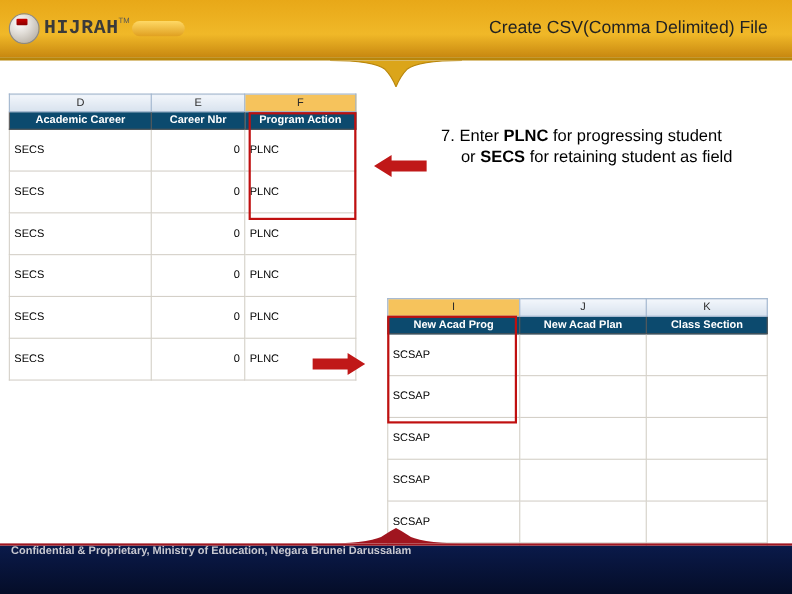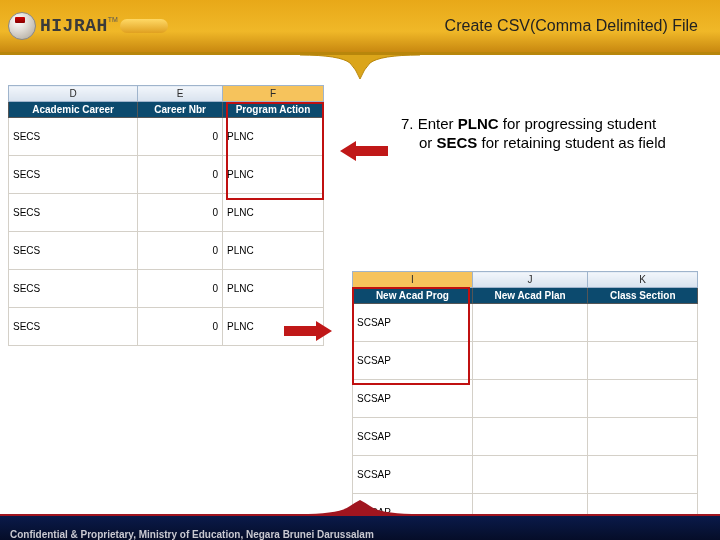--- a/index.html
+++ b/index.html
@@ -36,21 +36,21 @@
   .hl1{position:absolute;border:2px solid #c01010;top:23px;left:226px;width:98px;height:98px}
   .hl2{position:absolute;border:2px solid #c01010;top:208px;left:352px;width:118px;height:98px}
   .arrow{position:absolute}
   .instr{position:absolute;font-size:15px;line-height:1.25;color:#000}
   .instr .hang{display:inline-block;width:18px}
   .bold{font-weight:bold}
   .instr7{top:36px;left:401px;width:312px}
   .instr8{top:230px;left:36px;width:240px}
   .footer{position:absolute;left:0;bottom:0;width:100%}
   .footer-notch{height:14px;display:flex;justify-content:center}
-  .footer-bar{height:26px;background:linear-gradient(to bottom,#0a1a4a,#050d28);border-top:2px solid #a0151f;display:flex;align-items:flex-end;padding-left:10px}
+  .footer-bar{height:46px;background:linear-gradient(to bottom,#0a1a4a,#050d28);border-top:2px solid #a0151f;display:flex;align-items:flex-start;padding-left:10px}
   .footer-text{font-size:10px;color:#c8c8d0;font-weight:bold}
 </style>
 </head>
 <body>
 
 <div class="header">
   <div class="logo-wrap">
     <div class="logo-badge"></div>
     <div>
       <span class="logo-text">HIJRAH</span><span class="logo-tm">TM</span>

